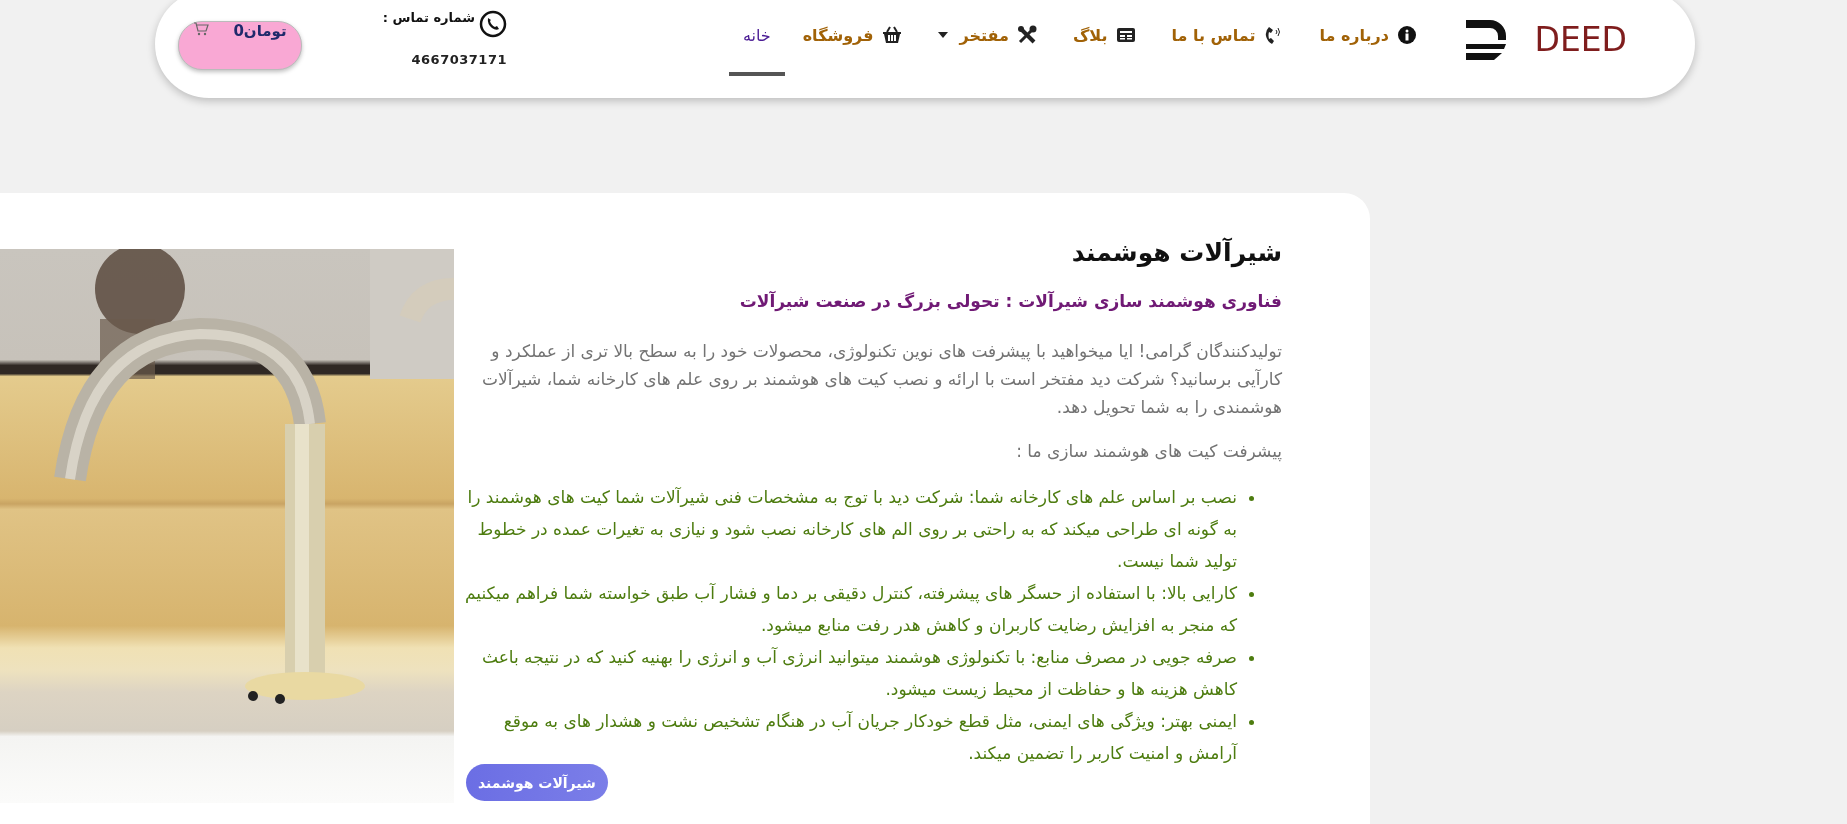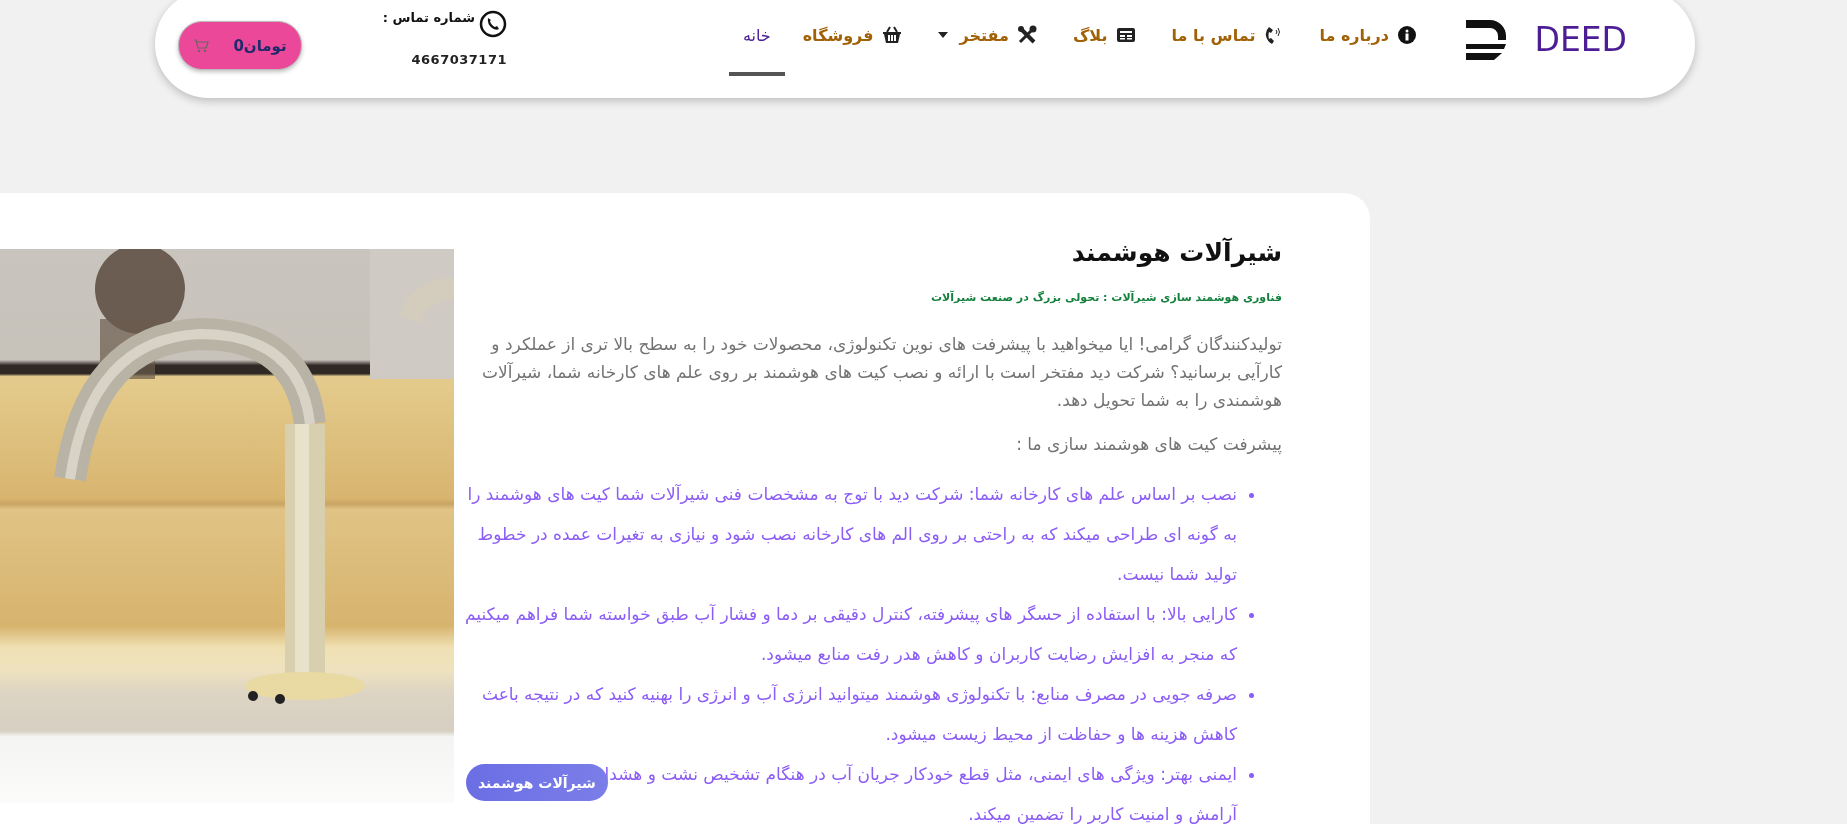--- a/index.html
+++ b/index.html
@@ -16,21 +16,21 @@
     background: #fff;
     border-radius: 0 0 60px 60px / 0 0 60px 60px;
     border-radius: 54px;
     box-shadow: 0 3px 8px rgba(0,0,0,0.22);
   }
   .logo {
     position: absolute; right: 68px; top: 26px;
     display: flex; align-items: center; gap: 24px;
     direction: ltr;
   }
-  .logo-text { font-family: "DejaVu Sans", sans-serif; font-size: 33px; color: #4c1d95; letter-spacing: 0px; font-weight: 400; }
+  .logo-text { font-family: "DejaVu Sans", sans-serif; font-size: 33px; color: #7f1d1d; letter-spacing: 0px; font-weight: 400; }
   .nav {
     position: absolute; right: 260px; top: 28px;
     display: flex; flex-direction: row-reverse; align-items: center;
     direction: rtl;
   }
   .nav-item {
     display: flex; align-items: center; gap: 8px;
     font-size: 16px; font-weight: bold; color: #a16207;
     padding: 0 18px; height: 34px; position: relative; cursor: pointer;
     flex-direction: row;
@@ -43,44 +43,44 @@
   .nav-item .ic { width: 20px; height: 20px; display: inline-flex; align-items: center; justify-content: center; }
   .caret { width: 0; height: 0; border-left: 5px solid transparent; border-right: 5px solid transparent; border-top: 6px solid #222; margin-right: 4px; }
   .contact {
     position: absolute; left: 222px; top: 20px; direction: rtl; width: 130px;
   }
   .contact-row { display: flex; align-items: flex-start; gap: 4px; font-size: 13px; font-weight: bold; color: #111; }
   .phone-num { font-size: 13px; color: #222; margin-top: 14px; text-align: right; font-weight: bold; letter-spacing: 0.5px; }
   .cart-btn {
     position: absolute; left: 23px; top: 31px;
     width: 122px; height: 47px; border-radius: 24px;
-    background: #ec4899; border: 1px solid #bbb;
+    background: #f9a8d4; border: 1px solid #bbb;
     box-shadow: 0 2px 4px rgba(0,0,0,0.25);
-    display: flex; align-items: center; justify-content: center; gap: 24px;
+    display: flex; align-items: flex-start; justify-content: center; gap: 24px;
     font-size: 15px; font-weight: bold; color: #1f2a6b; direction: rtl;
   }
   .card {
     position: absolute; left: -30px; top: 193px;
     width: 1400px; height: 700px; background: #fff;
     border-radius: 26px;
   }
   .photo {
     position: absolute; left: 0; top: 249px; width: 454px; height: 554px;
     overflow: hidden;
     background: linear-gradient(180deg, #c9c5be 0%, #c7c2ba 20%, #2f2824 21%, #2f2824 22.5%, #e4cb8d 23%, #d8b56f 45%, #c9a463 46%, #e0c385 47%, #d7b46e 68%, #f0e1b4 72%, #eee2be 76%, #ddd4c3 80%, #d6cfc2 87%, #f4f4f2 88%, #fbfbfa 100%);
   }
   .content {
     position: absolute; right: 565px; top: 238px; width: 830px;
     direction: rtl; text-align: right;
   }
   .title { font-size: 25px; font-weight: bold; color: #111; margin: 0 0 24px 0; }
-  .subtitle { font-size: 11px; font-weight: bold; color: #15803d; margin: 0 0 26px 0; }
+  .subtitle { font-size: 17px; font-weight: bold; color: #701a75; margin: 0 0 26px 0; }
   .para { font-size: 17px; line-height: 28px; color: #737373; margin: 0 0 16px 0; }
   ul.features { margin: 0; padding: 0 45px 0 0; list-style: disc; }
-  ul.features li { font-size: 17px; line-height: 40px; color: #8b5cf6; }
+  ul.features li { font-size: 17px; line-height: 32px; color: #4d7c0f; }
   .tag-btn {
     position: absolute; left: 466px; top: 764px;
     height: 37px; padding: 0 12px; border-radius: 19px;
     background: linear-gradient(90deg, #6b6ee4, #7b7ee8);
     color: #fff; font-size: 14px; font-weight: bold;
     display: flex; align-items: center; direction: rtl;
   }
 </style>
 </head>
 <body>

